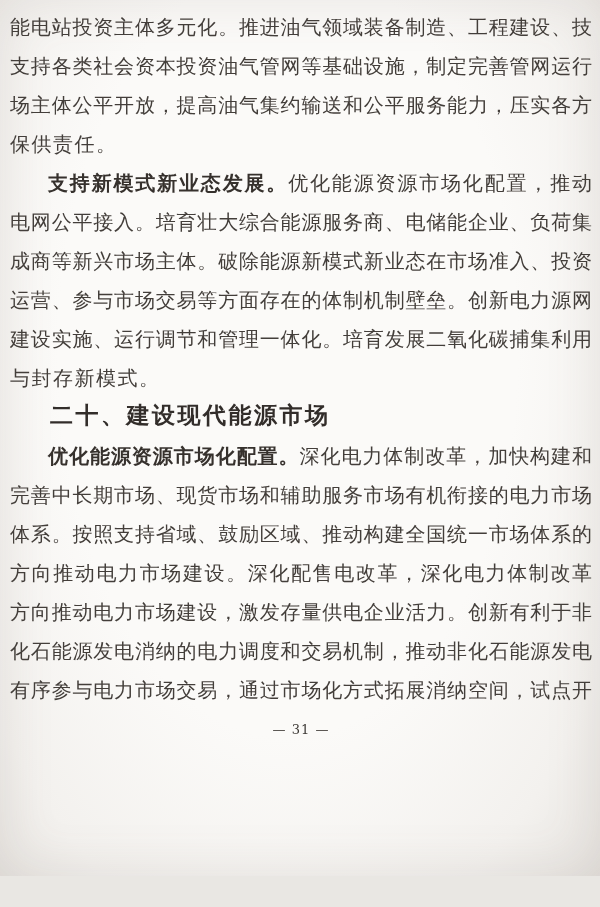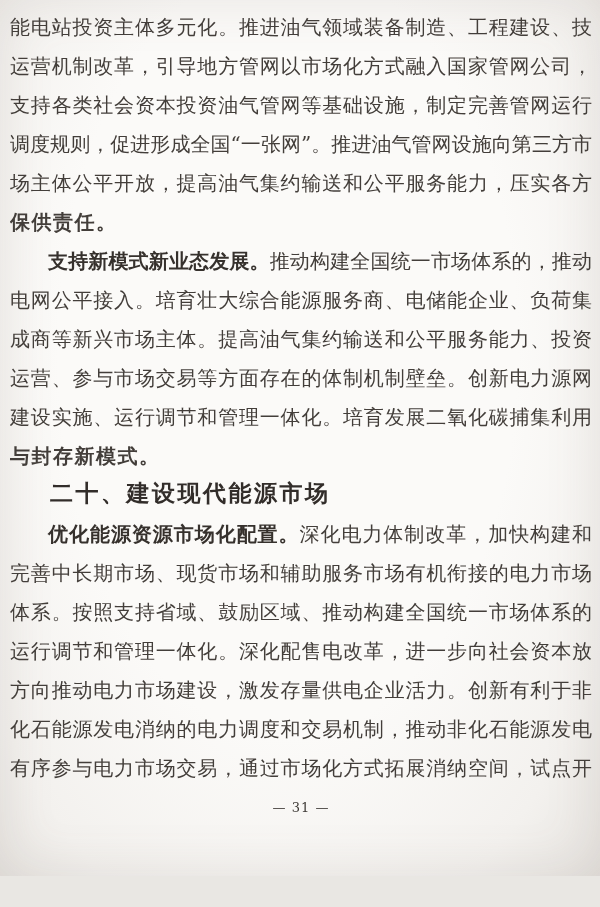--- a/index.html
+++ b/index.html
@@ -23,21 +23,21 @@
     font-size: 20px;
     overflow: hidden;
     white-space: nowrap;
   }
   .row.fill {
     white-space: normal;
     text-align: justify;
     text-align-last: justify;
     text-justify: inter-character;
   }
-  .row.short { letter-spacing: 1.5px; font-weight: bold; }
+  .row.short { letter-spacing: 1.5px; }
   .row.indent { padding-left: 38px; }
   .row b {
     font-weight: 700;
     color: #36312d;
   }
   .row.heading {
     font-family: Liberation Mono, monospace;
     font-weight: 700;
     font-size: 23px;
     color: #322d2a;
@@ -50,34 +50,32 @@
     letter-spacing: 1px;
     color: #3e3a36;
   }
 </style>
 </head>
 <body>
 
 <main class="page">
   <div id="text-block">
       <div class="row body fill">能电站投资主体多元化。推进油气领域装备制造、工程建设、技</div>
-      <div class="row body fill">运营机制改革，引导地方管网以市场化方式融入国家管网公司，</div>
       <div class="row body fill">支持各类社会资本投资油气管网等基础设施，制定完善管网运行</div>
-      <div class="row body fill">调度规则，促进形成全国“一张网”。推进油气管网设施向第三方市</div>
       <div class="row body fill">场主体公平开放，提高油气集约输送和公平服务能力，压实各方</div>
       <div class="row body short">保供责任。</div>
-      <div class="row body fill indent"><b>支持新模式新业态发展。</b><span>推动构建全国统一市场体系的，推动</span></div>
+      <div class="row body fill indent"><b>支持新模式新业态发展。</b><span>优化能源资源市场化配置，推动</span></div>
       <div class="row body fill">电网公平接入。培育壮大综合能源服务商、电储能企业、负荷集</div>
-      <div class="row body fill">成商等新兴市场主体。提高油气集约输送和公平服务能力、投资</div>
+      <div class="row body fill">成商等新兴市场主体。破除能源新模式新业态在市场准入、投资</div>
       <div class="row body fill">运营、参与市场交易等方面存在的体制机制壁垒。创新电力源网</div>
       <div class="row body fill">建设实施、运行调节和管理一体化。培育发展二氧化碳捕集利用</div>
       <div class="row body short">与封存新模式。</div>
       <div class="row heading">二十、建设现代能源市场</div>
       <div class="row body fill indent"><b>优化能源资源市场化配置。</b><span>深化电力体制改革，加快构建和</span></div>
       <div class="row body fill">完善中长期市场、现货市场和辅助服务市场有机衔接的电力市场</div>
       <div class="row body fill">体系。按照支持省域、鼓励区域、推动构建全国统一市场体系的</div>
-      <div class="row body fill">运行调节和管理一体化。深化配售电改革，进一步向社会资本放</div>
+      <div class="row body fill">方向推动电力市场建设。深化配售电改革，深化电力体制改革</div>
       <div class="row body fill">方向推动电力市场建设，激发存量供电企业活力。创新有利于非</div>
       <div class="row body fill">化石能源发电消纳的电力调度和交易机制，推动非化石能源发电</div>
       <div class="row body fill">有序参与电力市场交易，通过市场化方式拓展消纳空间，试点开</div>
       <div class="row pagenum">— 31 —</div>
     </div>
 </main>
 
 </body></html>

